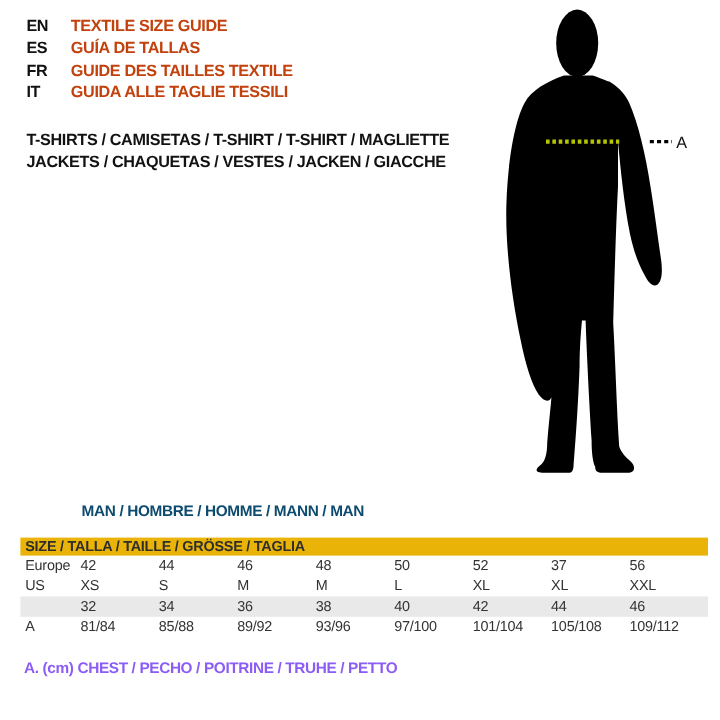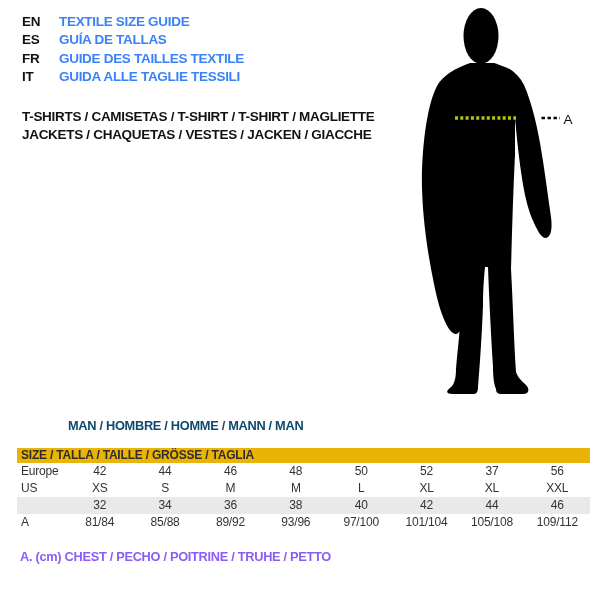--- a/index.html
+++ b/index.html
@@ -7,21 +7,21 @@
     width:600px;height:600px;background:#ffffff;position:relative;
     font-family:"Liberation Sans","DejaVu Sans",sans-serif;
     overflow:hidden;-webkit-font-smoothing:antialiased;
   }
   .abs{position:absolute;}
 
   
   .langs{left:22px;top:13px;}
   .lang-row{display:flex;line-height:18.3px;}
   .lang-code{width:37px;font-weight:bold;font-size:13.5px;color:#121212;letter-spacing:-0.3px;}
-  .lang-text{font-weight:bold;font-size:13.5px;color:#3b82f6;letter-spacing:-0.3px;white-space:nowrap;}
+  .lang-text{font-weight:bold;font-size:13.5px;color:#c2410c;letter-spacing:-0.3px;white-space:nowrap;}
 
   
   .cat{left:22px;font-weight:bold;font-size:13.5px;color:#121212;letter-spacing:-0.3px;white-space:nowrap;}
   .cat1{top:109px;}
   .cat2{top:127px;}
 
   
   .figure{left:410px;top:5px;width:165px;height:390px;}
   .measure-label{font-size:13.5px;fill:#111111;font-family:"Liberation Sans","DejaVu Sans",sans-serif;}
 
@@ -30,21 +30,21 @@
 
   
   .size-table{left:17px;top:448px;width:573px;}
   .thead{
     height:15px;line-height:15px;background:#eab308;color:#2e2e2e;
     font-weight:bold;font-size:12px;letter-spacing:-0.2px;padding-left:4px;
   }
   .trow{display:grid;grid-template-columns:50px repeat(8,1fr);height:17px;line-height:17px;}
   .trow.stripe{background:#e9e9e9;}
   .tlabel{font-size:12px;color:#333333;padding-left:4px;letter-spacing:-0.2px;}
-  .tcell{font-size:12px;color:#333333;text-align:center;letter-spacing:-0.2px;}
+  .tcell{font-size:12px;color:#333333;text-align:left;letter-spacing:-0.2px;}
 
   
   .footnote{left:20px;top:549px;font-weight:bold;font-size:12.8px;color:#8b5cf6;letter-spacing:-0.3px;white-space:nowrap;}
 </style>
 </head>
 <body>
 
 <div class="abs langs">
   <div class="lang-row">
     <span class="lang-code">EN</span>

